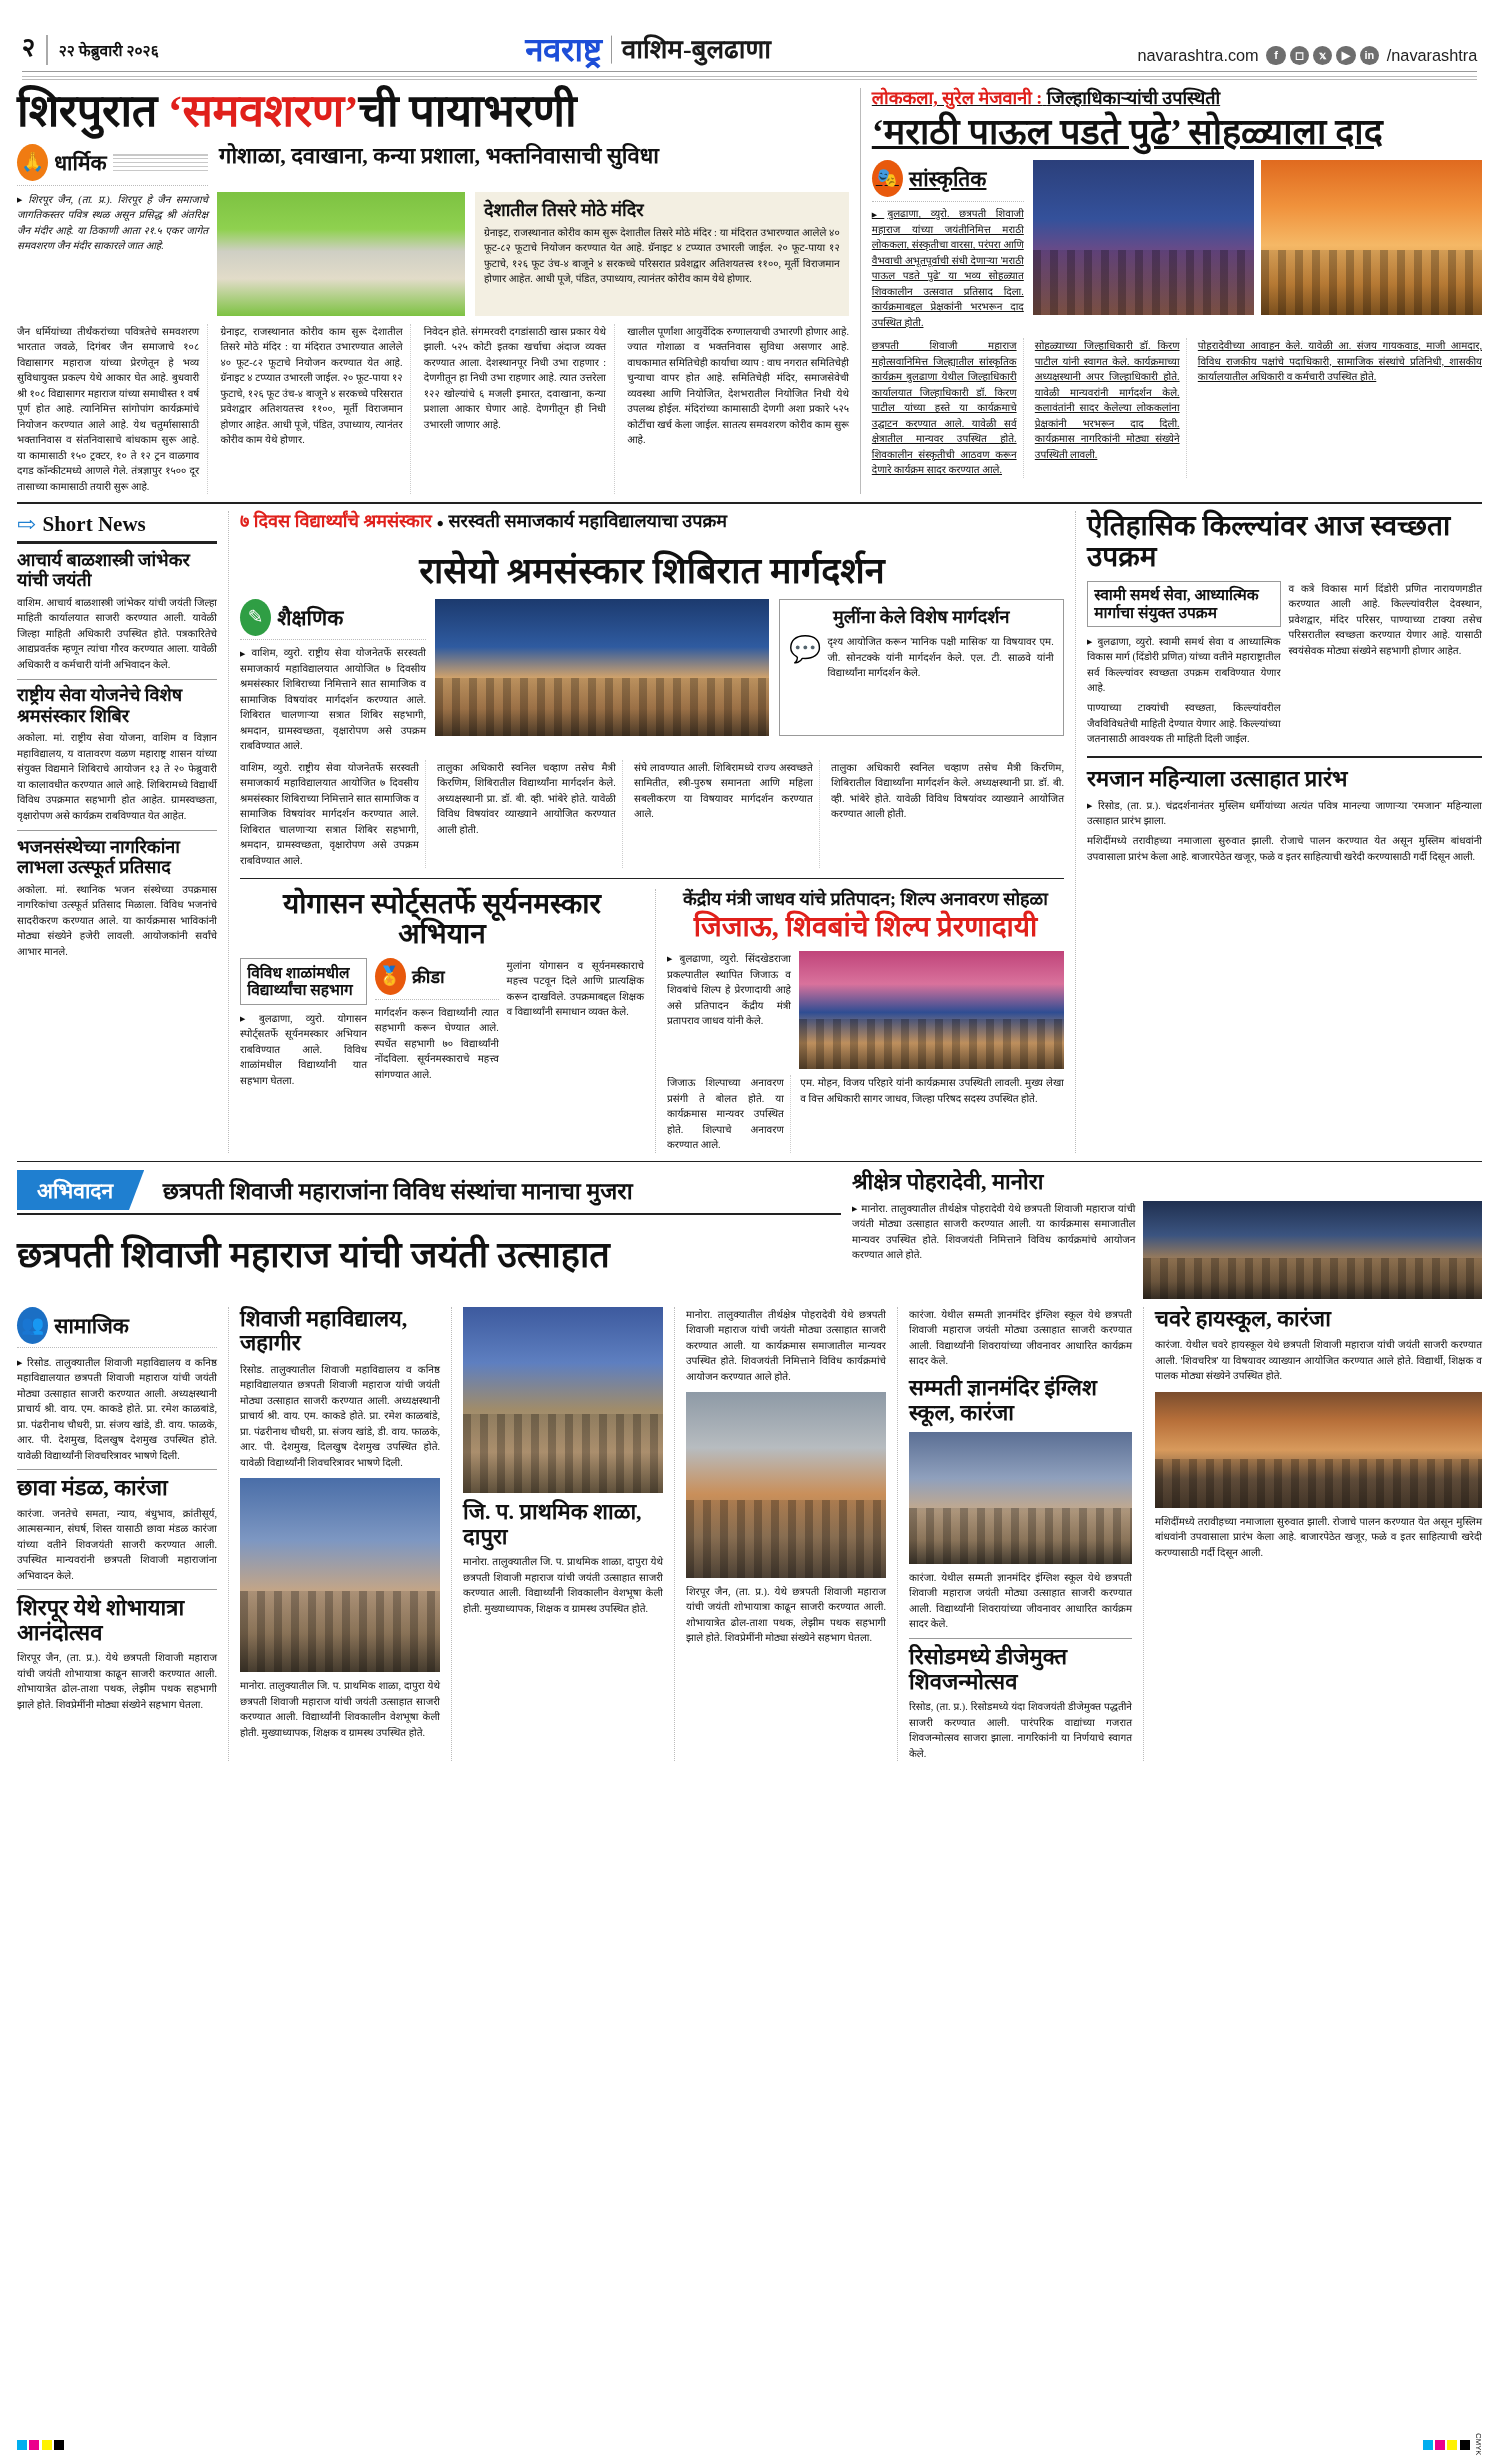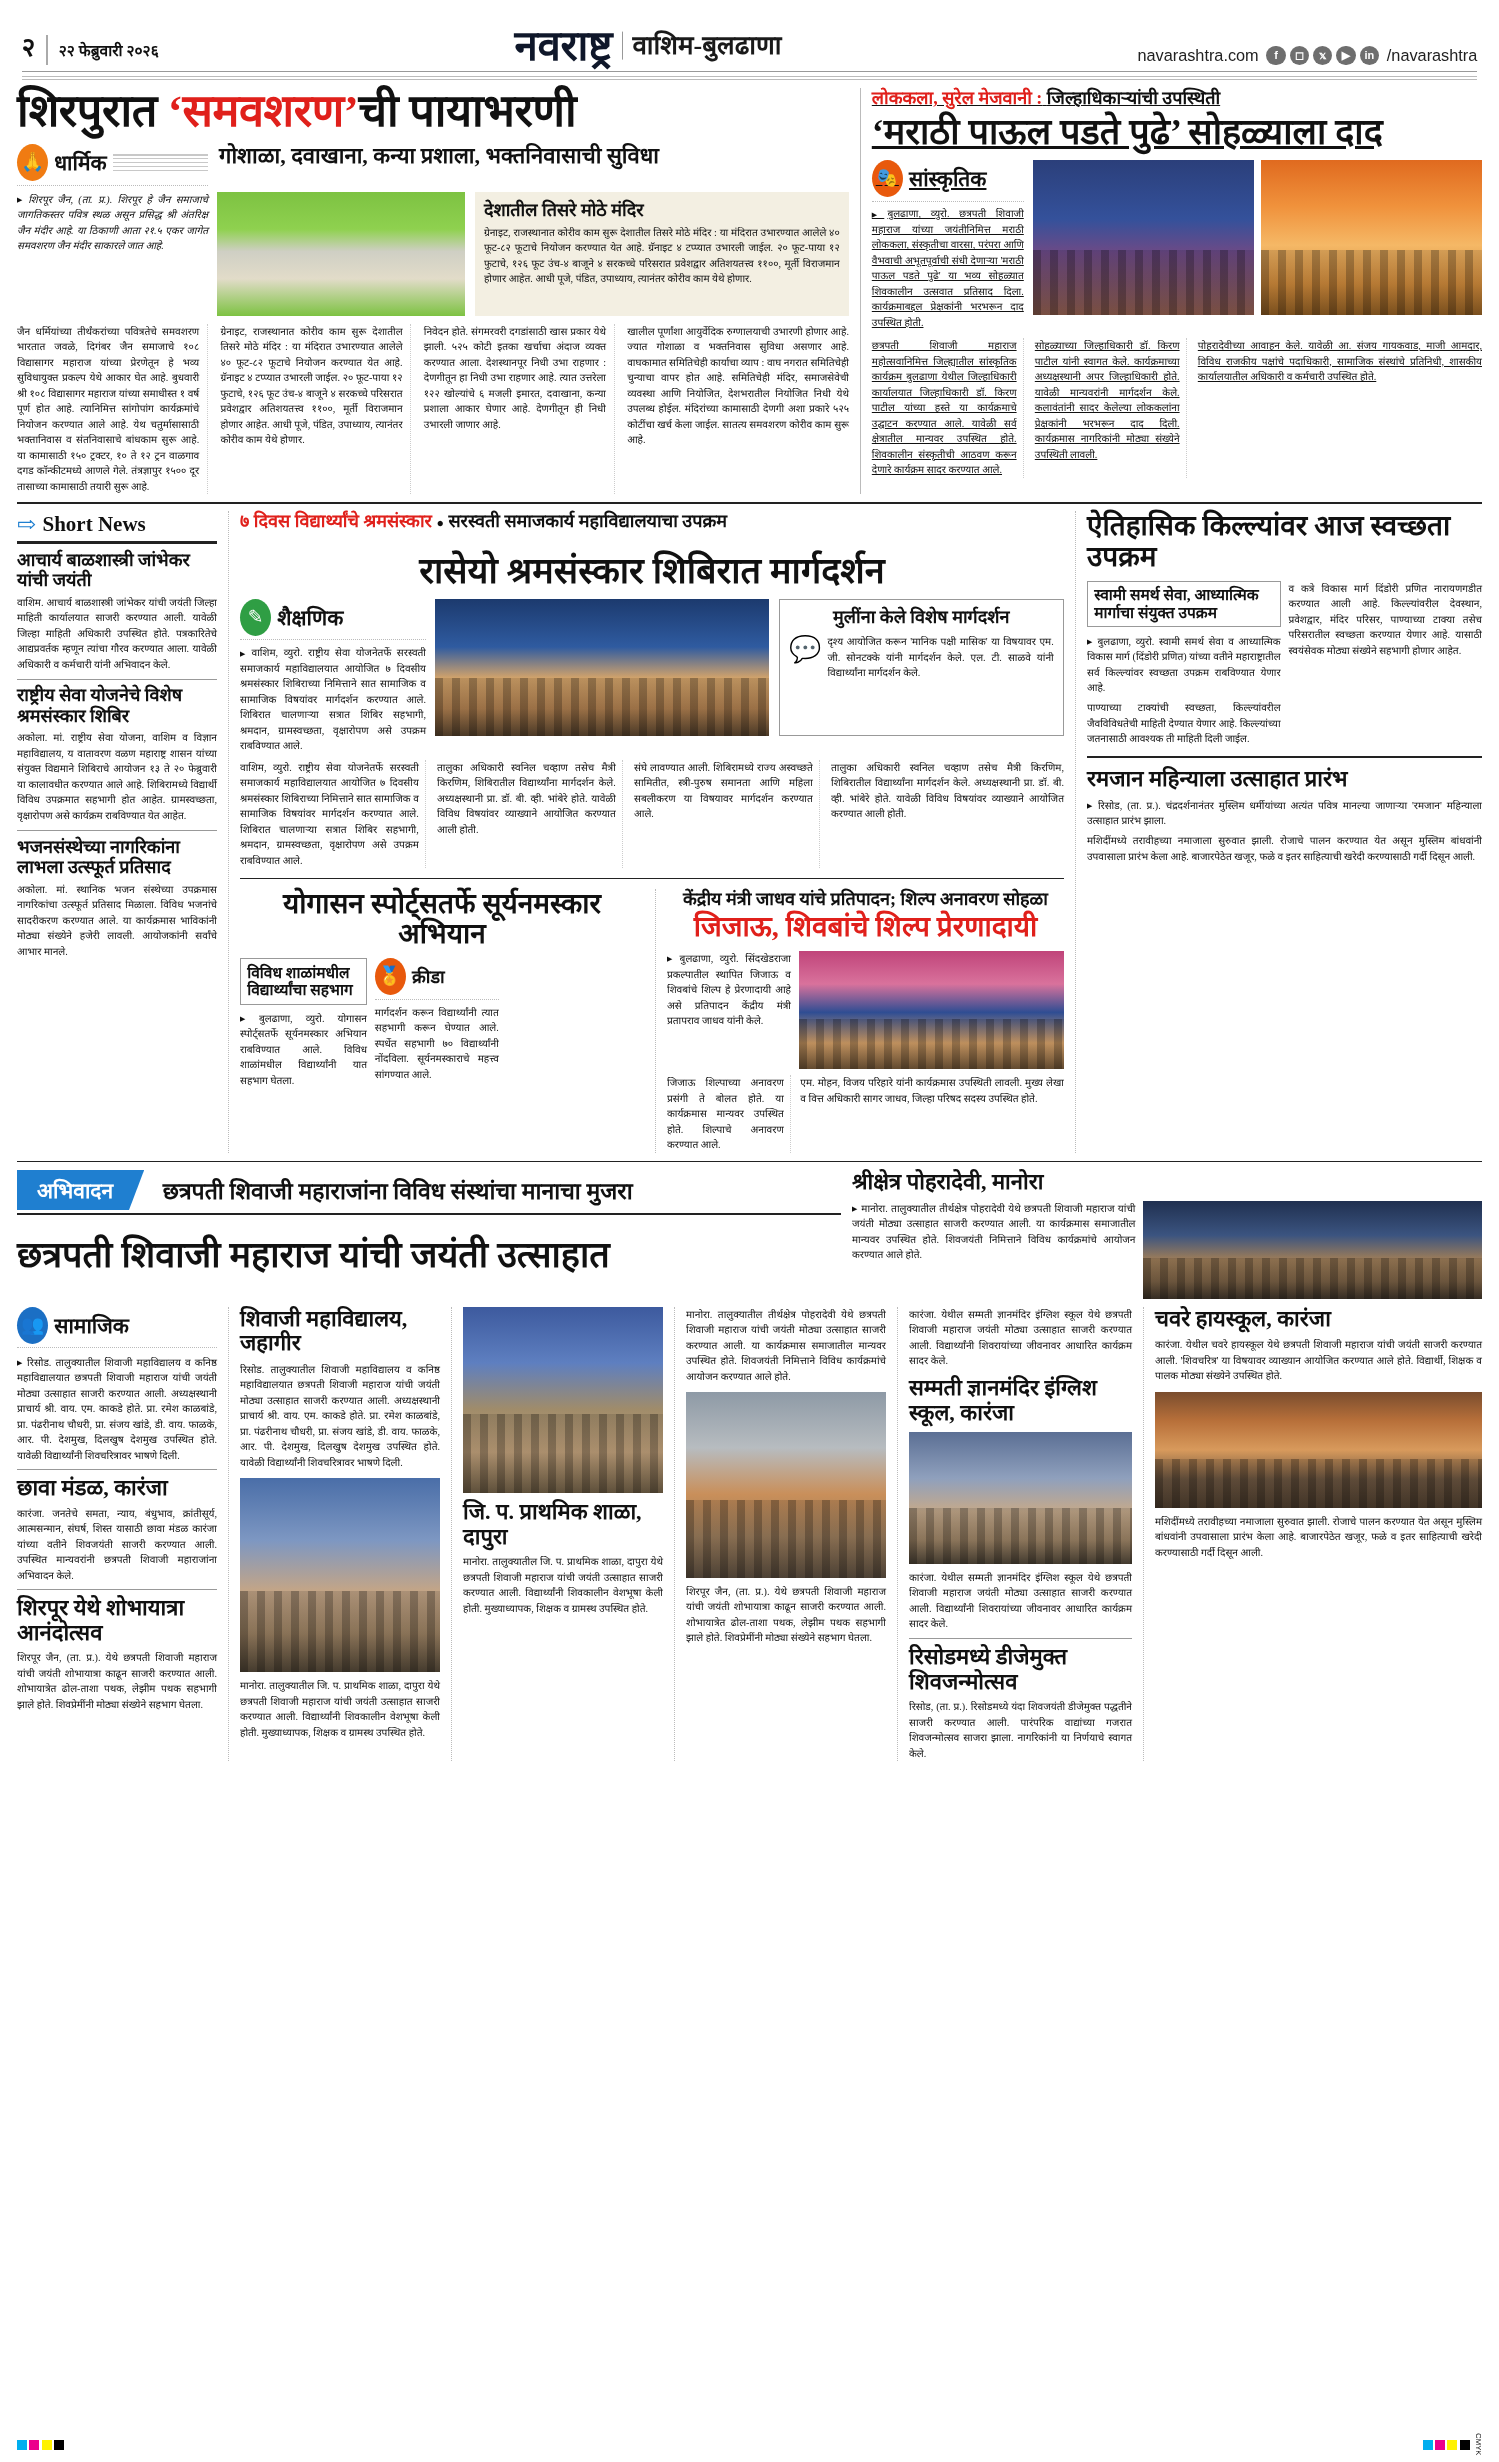--- a/index.html
+++ b/index.html
@@ -13,21 +13,21 @@
   }
   .page { width:1499px; height:2462px; padding: 17px 17px 0 17px; position:relative; }
 
   
   .masthead { display:flex; align-items:flex-end; justify-content:space-between; height:51px; padding:0 4.7px 3.1px 4.7px;}
   .mh-left { display:flex; align-items:baseline; gap:11px; }
   .pageno { font-size:26px; font-weight:700; letter-spacing:0; line-height:1; }
   .mh-div { width:1.6px; height:29.5px; background:#aaa; align-self:center; }
   .mh-date { font-size:15.5px; font-weight:600; }
   .mh-center { display:flex; align-items:center; gap:9.3px; transform:translateY(1.6px); }
-  .brand { font-size:42px; font-weight:800; color:#0f172a; letter-spacing:-0.4px; line-height:1; }
+  .brand { font-size:33px; font-weight:800; color:#1d4ed8; letter-spacing:-0.4px; line-height:1; }
   .brand-div { width:1.6px; height:28px; background:#999; }
   .edition { font-size:26px; font-weight:800; color:#1a1a1a; line-height:1; }
   .mh-right { display:flex; align-items:center; gap:7.8px; font-family:"Liberation Sans",sans-serif;justify-content:flex-end;}
   .site { font-size:16.3px; color:#222; }
   .socials { display:flex; gap:3.9px; }
   .soc { width:19.4px; height:19.4px; border-radius:50%; background:#6e6e6e; color:#fff;
          display:flex; align-items:center; justify-content:center; font-size:11px; font-weight:700; }
   .handle { font-size:16.3px; color:#222; }
   .rule-multi { border-top:1.6px solid #999; border-bottom:0.8px solid #bbb; height:6.2px; margin:3.1px 4.7px 0 4.7px; }
   .rule-thin { height:1.6px; background:#bbb; margin:1.6px 4.7px 7.8px 4.7px; }
@@ -310,20 +310,21 @@
               <div class="body-txt lead" style="margin-top:6.2px;">बुलढाणा, व्युरो. योगासन स्पोर्ट्सतर्फे सूर्यनमस्कार अभियान राबविण्यात आले. विविध शाळांमधील विद्यार्थ्यांनी यात सहभाग घेतला.</div>
             </div>
             <div style="width:124px;">
               <div class="cat">
                 <div class="cat-ico orange2">🏅</div>
                 <div class="cat-name" style="font-size:18px;">क्रीडा</div>
               </div>
               <div class="cat-dots"></div>
               <div class="body-txt" style="margin-top:4.7px;">मार्गदर्शन करून विद्यार्थ्यांनी त्यात सहभागी करून घेण्यात आले. स्पर्धेत सहभागी ७० विद्यार्थ्यांनी नोंदविला. सूर्यनमस्काराचे महत्त्व सांगण्यात आले.</div>
             </div>
+            <div style="flex:1;" class="body-txt">मुलांना योगासन व सूर्यनमस्काराचे महत्त्व पटवून दिले आणि प्रात्यक्षिक करून दाखविले. उपक्रमाबद्दल शिक्षक व विद्यार्थ्यांनी समाधान व्यक्त केले.</div>
           </div>
         </div>
 
         <div class="dot-v"></div>
 
         <div style="flex:1;">
           <div class="kicker" style="text-align:center;">केंद्रीय मंत्री जाधव यांचे प्रतिपादन; शिल्प अनावरण सोहळा</div>
           <div class="hl-md red" style="text-align:center; margin-top:2.3px;">जिजाऊ, शिवबांचे शिल्प प्रेरणादायी</div>
           <div style="display:flex; gap:7.8px; margin-top:7.8px;">
             <div style="width:124px;" class="body-txt lead">बुलढाणा, व्युरो. सिंदखेडराजा प्रकल्पातील स्थापित जिजाऊ व शिवबांचे शिल्प हे प्रेरणादायी आहे असे प्रतिपादन केंद्रीय मंत्री प्रतापराव जाधव यांनी केले.</div>

